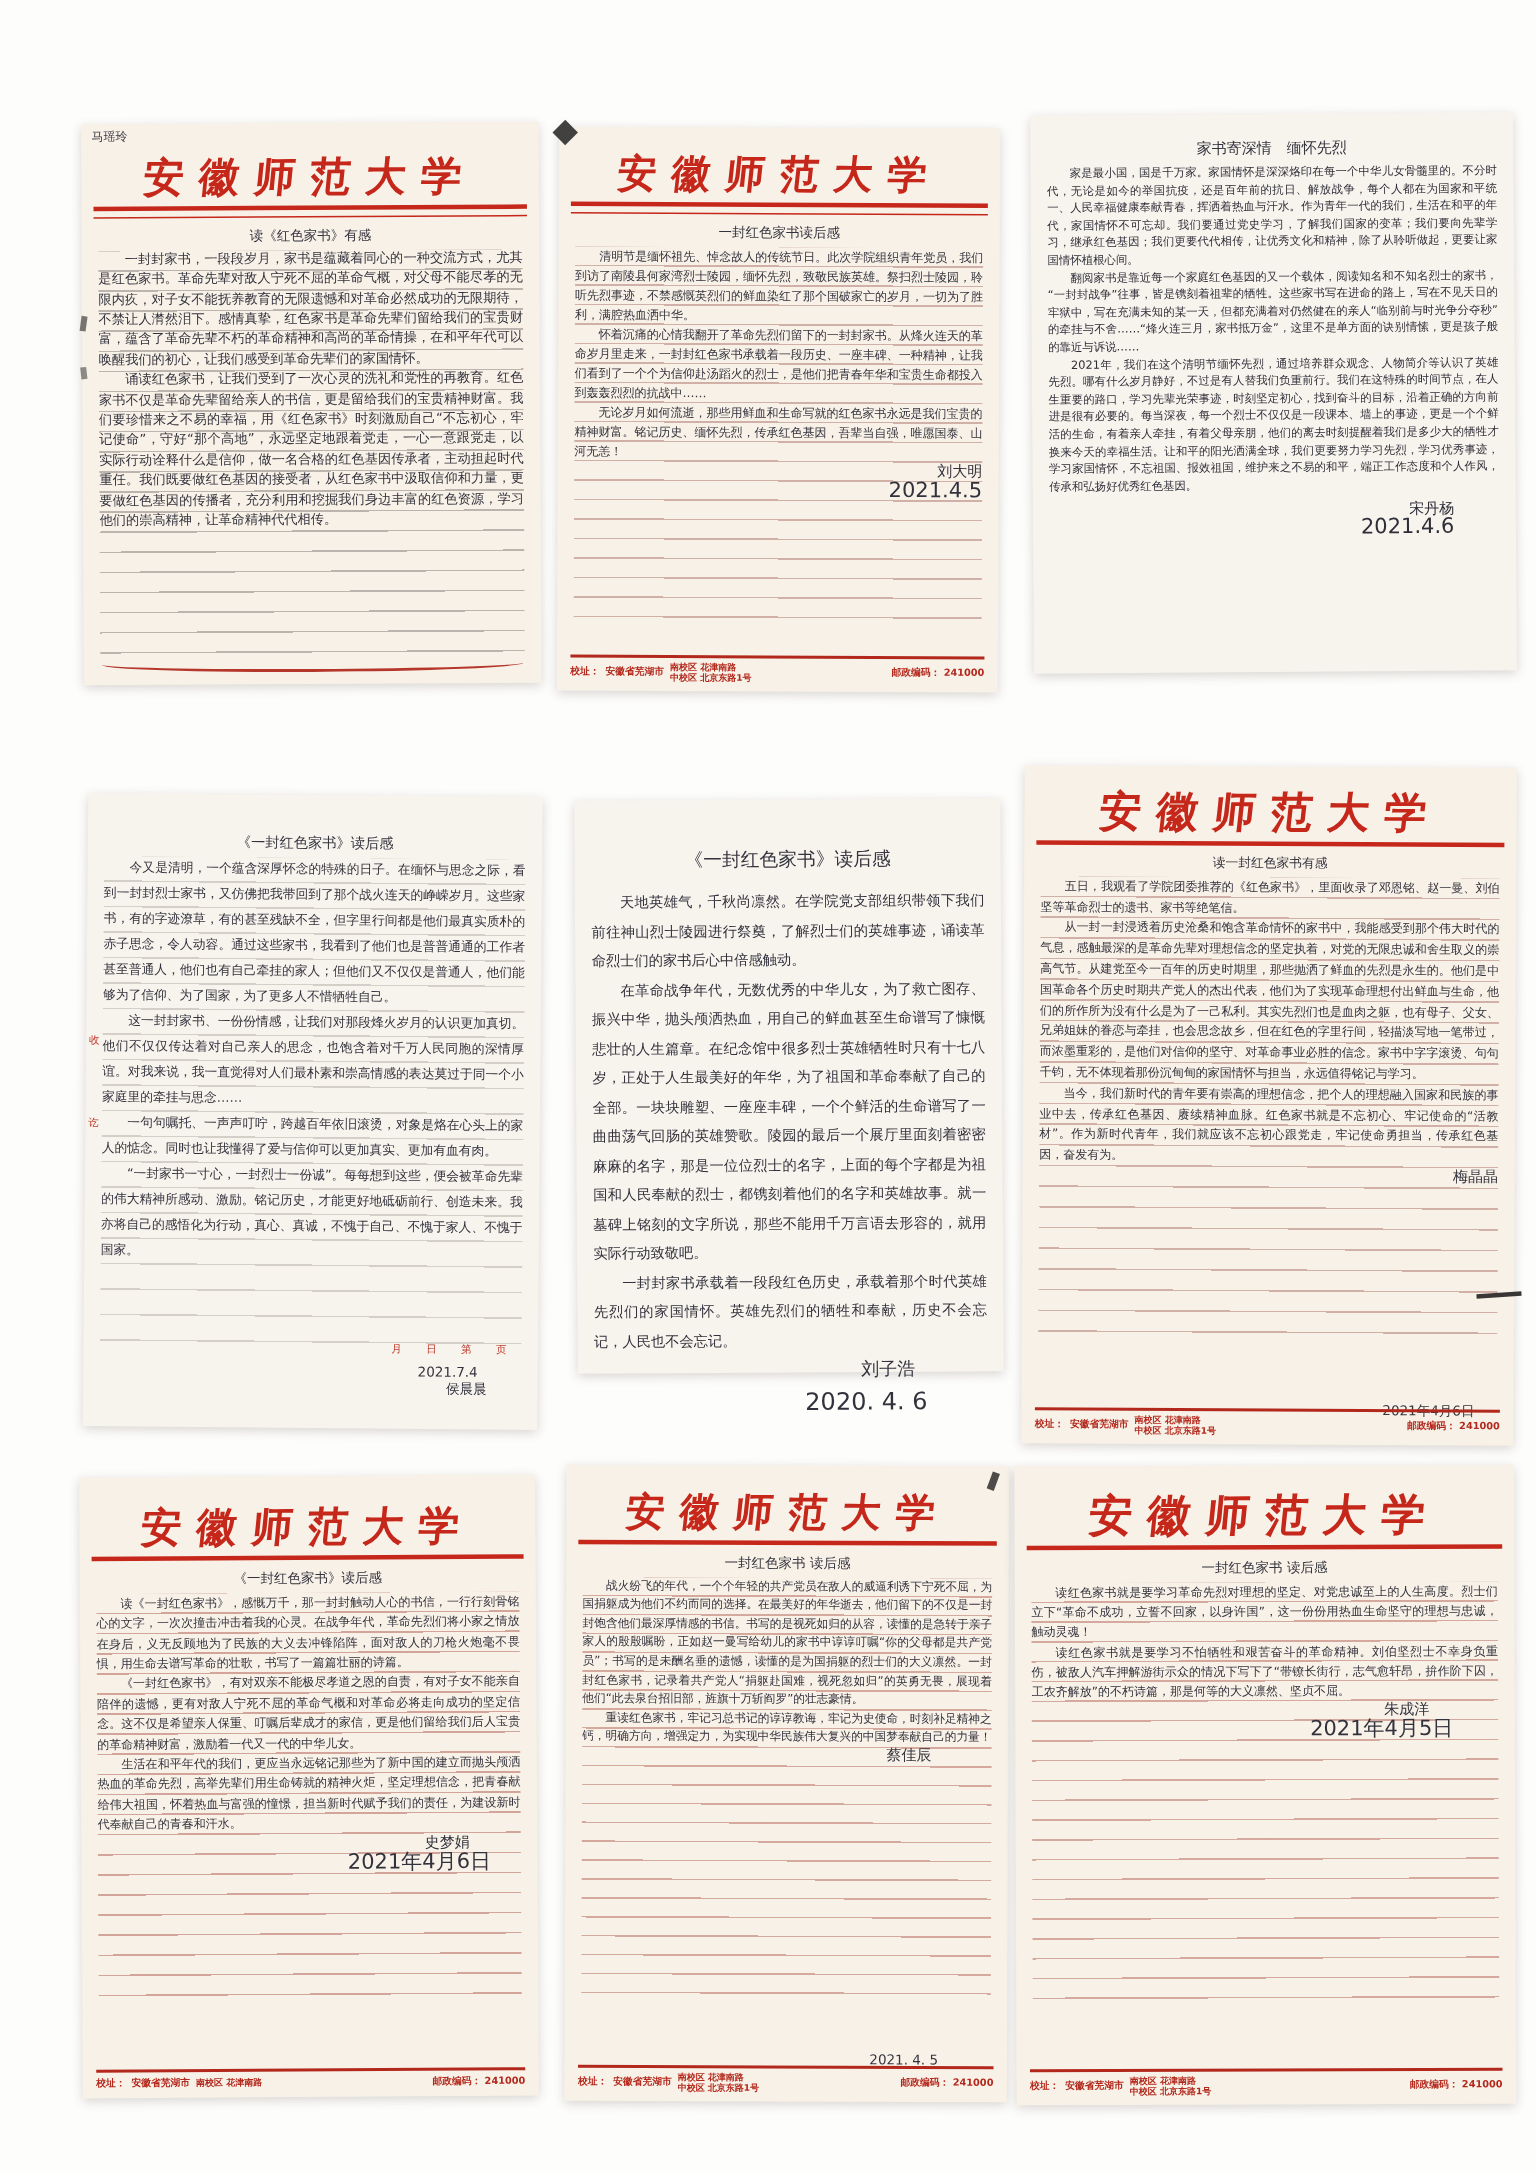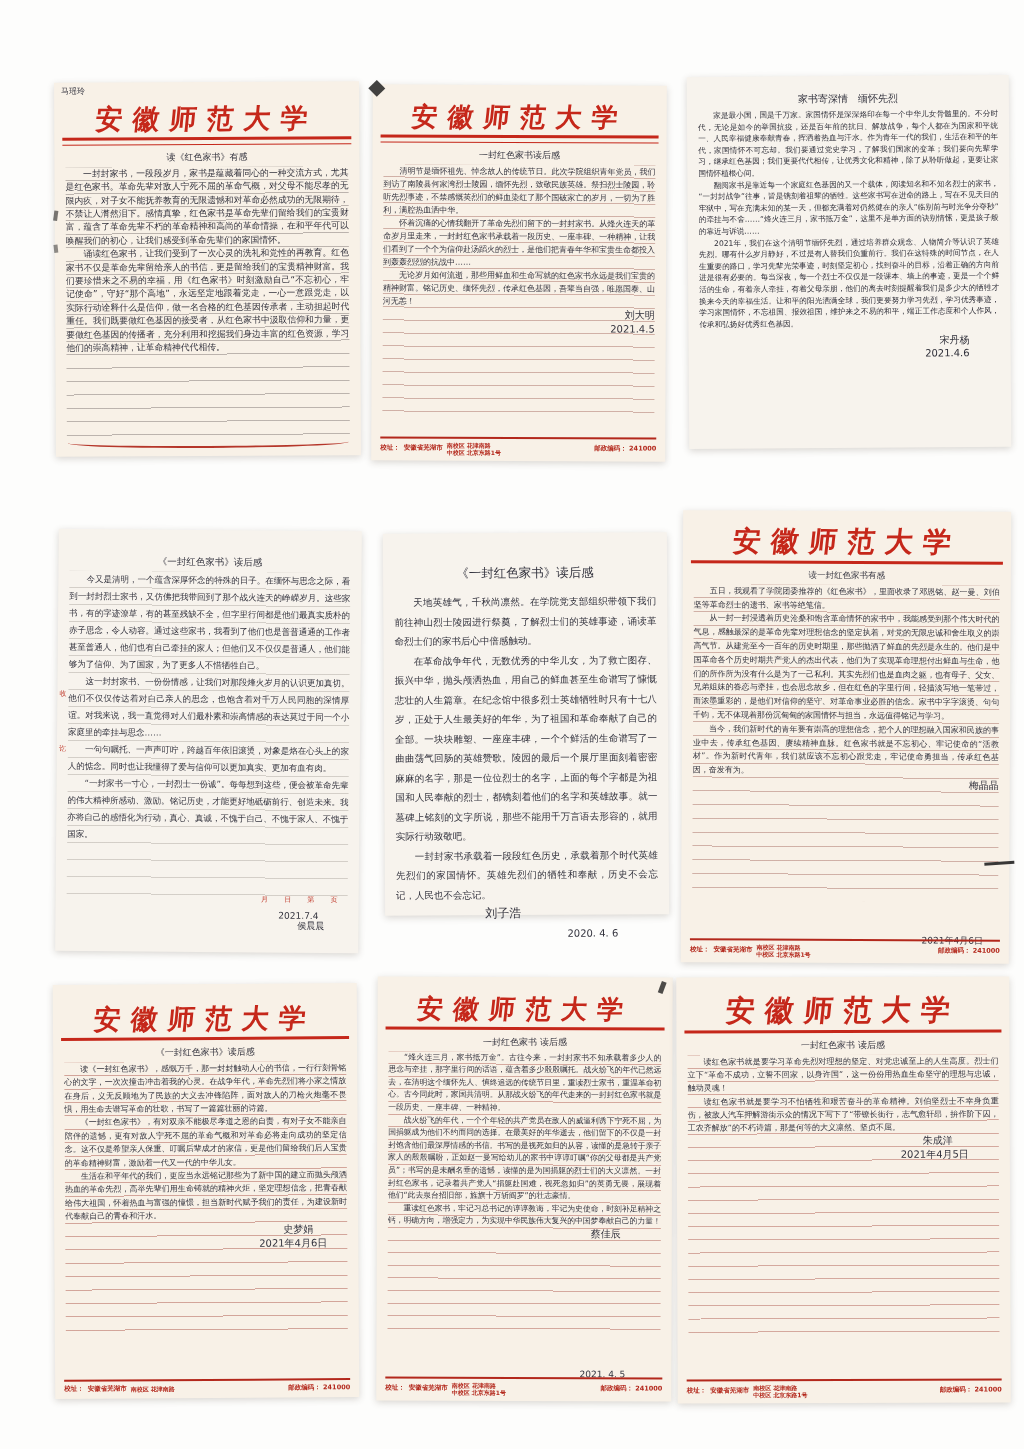--- a/index.html
+++ b/index.html
@@ -19,21 +19,21 @@
   .subject{text-align:center;color:#33333e;font-size:9px;margin-top:6px;}
 
   .body{margin:3px 11px 0;color:#32323d;font-size:8px;text-align:justify;
         word-break:break-all;line-height:var(--lh,13px);}
   .body p{margin:0;text-indent:2em;}
   .ruled{background-image:repeating-linear-gradient(180deg,
           transparent 0 calc(var(--lh) - 1px),
           var(--rulec,rgba(160,74,58,.45)) calc(var(--lh) - 1px) var(--lh));}
   .sig-row{text-align:right;text-indent:0;}
   .sig{font-size:10px;}
-  .date{font-size:10px;}
+  .date{font-size:14px;}
 
   .foot{position:absolute;left:9px;right:9px;bottom:5px;color:#b3281c;}
   .foot-rule{border-top:2px solid #b3281c;margin-bottom:3px;}
   .foot-line{display:flex;align-items:center;justify-content:space-between;
              font-size:6.5px;font-weight:bold;}
   .foot-left{display:flex;align-items:center;gap:4px;}
   .campus-stack{display:flex;flex-direction:column;line-height:1.2;font-size:6px;}
   .post{white-space:nowrap;}
 
   .swoosh{position:absolute;left:4%;width:92%;height:9px;border-bottom:2px solid #b5362a;
@@ -54,21 +54,21 @@
   .s3{left:688px;top:76px;width:322px;height:372px;transform:rotate(-.4deg);--lh:11.6px;background:#f9f6f1;}
   .s3 .subject{margin-top:16px;font-size:10px;}
   .s3 .body{font-size:7.6px;color:#2e2e38;}
   .s3 .sig-block{margin-top:6px;margin-right:30px;}
   .s4{left:57px;top:530px;width:303px;height:422px;transform:rotate(.5deg);--lh:17px;background:#f6f2ec;}
   .s4 .subject{margin-top:26px;font-size:9.5px;}
   .s4 .body{height:330px;font-size:8.5px;--rulec:rgba(120,112,104,.28);}
   .s5{left:384px;top:533px;width:284px;height:382px;transform:rotate(-.35deg);--lh:19.5px;background:#f8f5f0;}
   .s5 .subject{margin-top:32px;font-size:12.5px;}
   .s5 .body{margin-top:10px;font-size:9.5px;}
-  .s5 .sig{font-size:12px;} .s5 .date{font-size:10px;}
+  .s5 .sig{font-size:12px;} .s5 .date{font-size:16px;}
   .s6{left:682px;top:511px;width:328px;height:452px;transform:rotate(.3deg);--lh:13.8px;}
   .s6 .uni{margin-top:16px;font-size:28px;}
   .s6 .subject{font-size:8.5px;}
   .s6 .body{height:316px;--rulec:rgba(150,80,70,.4);}
   .s7{left:54px;top:984px;width:304px;height:414px;transform:rotate(-.35deg);--lh:13.4px;}
   .s7 .uni{margin-top:20px;font-size:27px;}
   .s7 .body{height:272px;--rulec:rgba(160,60,48,.42);}
   .s8{left:377px;top:977px;width:295px;height:424px;transform:rotate(.2deg);--lh:12.6px;}
   .s8 .uni{margin-top:18px;font-size:26px;}
   .s8 .body{height:282px;font-size:7.8px;--rulec:rgba(160,60,48,.4);}
@@ -153,21 +153,21 @@
     <div class="margin-mark" style="left:2px;top:160px;">收</div>
     <div class="margin-mark" style="left:2px;top:215px;">讫</div>
   </article>
 
   <article class="sheet s5 plain">
     <div class="subject">《一封红色家书》读后感</div>
     <div class="body">
       <p>天地英雄气，千秋尚凛然。在学院党支部组织带领下我们前往神山烈士陵园进行祭奠，了解烈士们的英雄事迹，诵读革命烈士们的家书后心中倍感触动。</p>
       <p>在革命战争年代，无数优秀的中华儿女，为了救亡图存、振兴中华，抛头颅洒热血，用自己的鲜血甚至生命谱写了慷慨悲壮的人生篇章。在纪念馆中很多烈士英雄牺牲时只有十七八岁，正处于人生最美好的年华，为了祖国和革命奉献了自己的全部。一块块雕塑、一座座丰碑，一个个鲜活的生命谱写了一曲曲荡气回肠的英雄赞歌。陵园的最后一个展厅里面刻着密密麻麻的名字，那是一位位烈士的名字，上面的每个字都是为祖国和人民奉献的烈士，都镌刻着他们的名字和英雄故事。就一墓碑上铭刻的文字所说，那些不能用千万言语去形容的，就用实际行动致敬吧。</p>
       <p>一封封家书承载着一段段红色历史，承载着那个时代英雄先烈们的家国情怀。英雄先烈们的牺牲和奉献，历史不会忘记，人民也不会忘记。</p>
-      <div class="sig-row" style="margin-right:48px;text-align:center;"><span class="sig">刘子浩</span></div>
+      <div class="sig-row" style="margin-right:48px;"><span class="sig">刘子浩</span></div>
       <div class="sig-row" style="margin-right:40px;"><span class="date">2020. 4. 6</span></div>
     </div>
   </article>
 
   <article class="sheet s6">
     <div class="uni">安徽师范大学</div>
     <div class="head-rule single"></div>
     <div class="subject">读一封红色家书有感</div>
     <div class="body ruled">
       <p>五日，我观看了学院团委推荐的《红色家书》，里面收录了邓恩铭、赵一曼、刘伯坚等革命烈士的遗书、家书等绝笔信。</p>
@@ -224,21 +224,20 @@
       </div>
     </footer>
   </article>
 
   <article class="sheet s8">
     <div class="artifact" style="right:8px;top:4px;width:5px;height:12px;transform:rotate(20deg);opacity:.8;"></div>
     <div class="uni">安徽师范大学</div>
     <div class="head-rule single"></div>
     <div class="subject">一封红色家书 读后感</div>
     <div class="body ruled">
-      <p>“烽火连三月，家书抵万金”。古往今来，一封封家书不知承载着多少人的思念与牵挂，那字里行间的话语，蕴含着多少殷殷嘱托。战火纷飞的年代已然远去，在清明这个缅怀先人、慎终追远的传统节日里，重读烈士家书，重温革命初心。古今同此时，家国共清明。从那战火纷飞的年代走来的一封封红色家书就是一段历史、一座丰碑、一种精神。</p>
       <p>战火纷飞的年代，一个个年轻的共产党员在敌人的威逼利诱下宁死不屈，为国捐躯成为他们不约而同的选择。在最美好的年华逝去，他们留下的不仅是一封封饱含他们最深厚情感的书信。书写的是视死如归的从容，读懂的是急转于亲子家人的殷殷嘱盼，正如赵一曼写给幼儿的家书中谆谆叮嘱“你的父母都是共产党员”；书写的是未酬名垂的遗憾，读懂的是为国捐躯的烈士们的大义凛然。一封封红色家书，记录着共产党人“捐躯赴国难，视死忽如归”的英勇无畏，展现着他们“此去泉台招旧部，旌旗十万斩阎罗”的壮志豪情。</p>
       <p>重读红色家书，牢记习总书记的谆谆教诲，牢记为史使命，时刻补足精神之钙，明确方向，增强定力，为实现中华民族伟大复兴的中国梦奉献自己的力量！</p>
       <div class="sig-row" style="margin-right:40px;text-align:right;"><span class="sig">蔡佳辰</span></div>
     </div>
     <div class="overfoot-date" style="right:46px;bottom:22px;">2021. 4. 5</div>
     <footer class="foot">
       <div class="foot-rule"></div>
       <div class="foot-line">
         <span class="foot-left">
           <span>校址：</span>

